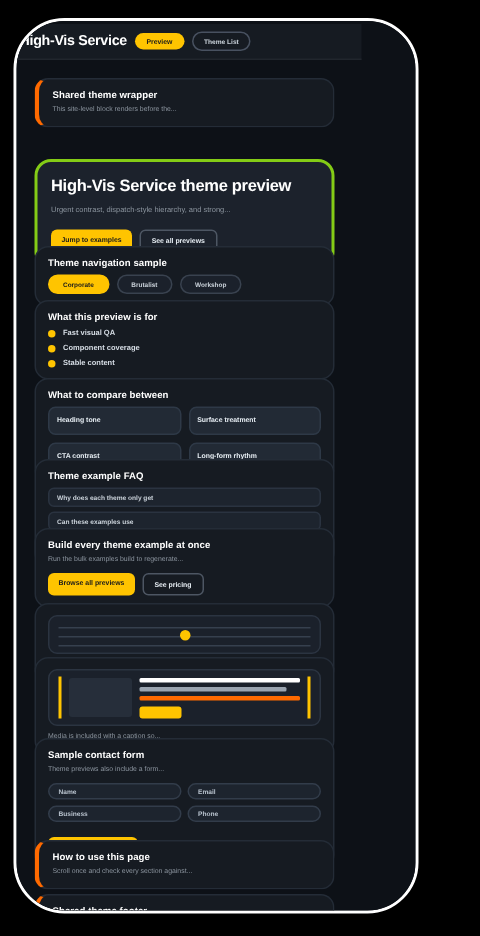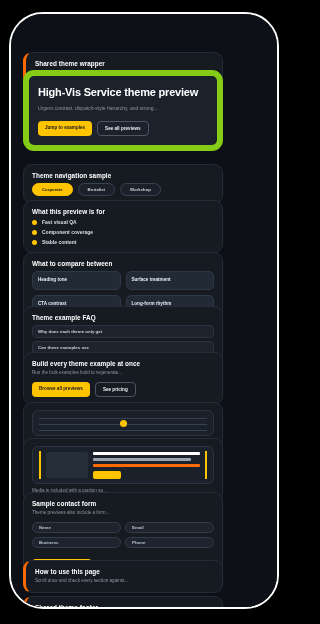--- a/index.html
+++ b/index.html
@@ -86,24 +86,24 @@
     margin-bottom: 3px;
   }
   .card-sub {
     color: #8b949e;
     font-size: 4.6px;
     line-height: 1.5;
   }
   
   .hero {
     position: absolute;
-    left: 12px; top: 56px;
+    left: 12px; top: 92px;
     width: 200px;
     background: #1c222c;
-    border: 6px solid #84cc16;
+    border: 2px solid #84cc16;
     border-radius: 11px;
     padding: 10px 9px 9px 9px;
   }
   .hero-title {
     color: #ffffff;
     font-size: 11px;
     font-weight: bold;
     line-height: 1.18;
     letter-spacing: -0.2px;
   }
@@ -227,20 +227,25 @@
   }
   .submit { margin-top: 5px; display: inline-block; }
 </style>
 </head>
 <body>
 
 <div class="stage">
   <div class="device-frame">
     <div class="page">
 
+      <div class="site-header">
+        <div class="brand">High-Vis Service</div>
+        <div class="pill-primary">Preview</div>
+        <div class="pill-ghost">Theme List</div>
+      </div>
 
       <div class="card accent-left" style="top:38px;">
         <div class="card-title">Shared theme wrapper</div>
         <div class="card-sub">This site-level block renders before the...</div>
       </div>
 
       <div class="hero">
         <div class="hero-title">High-Vis Service theme preview</div>
         <div class="hero-sub">Urgent contrast, dispatch-style hierarchy, and strong...</div>
         <div class="hero-actions">

